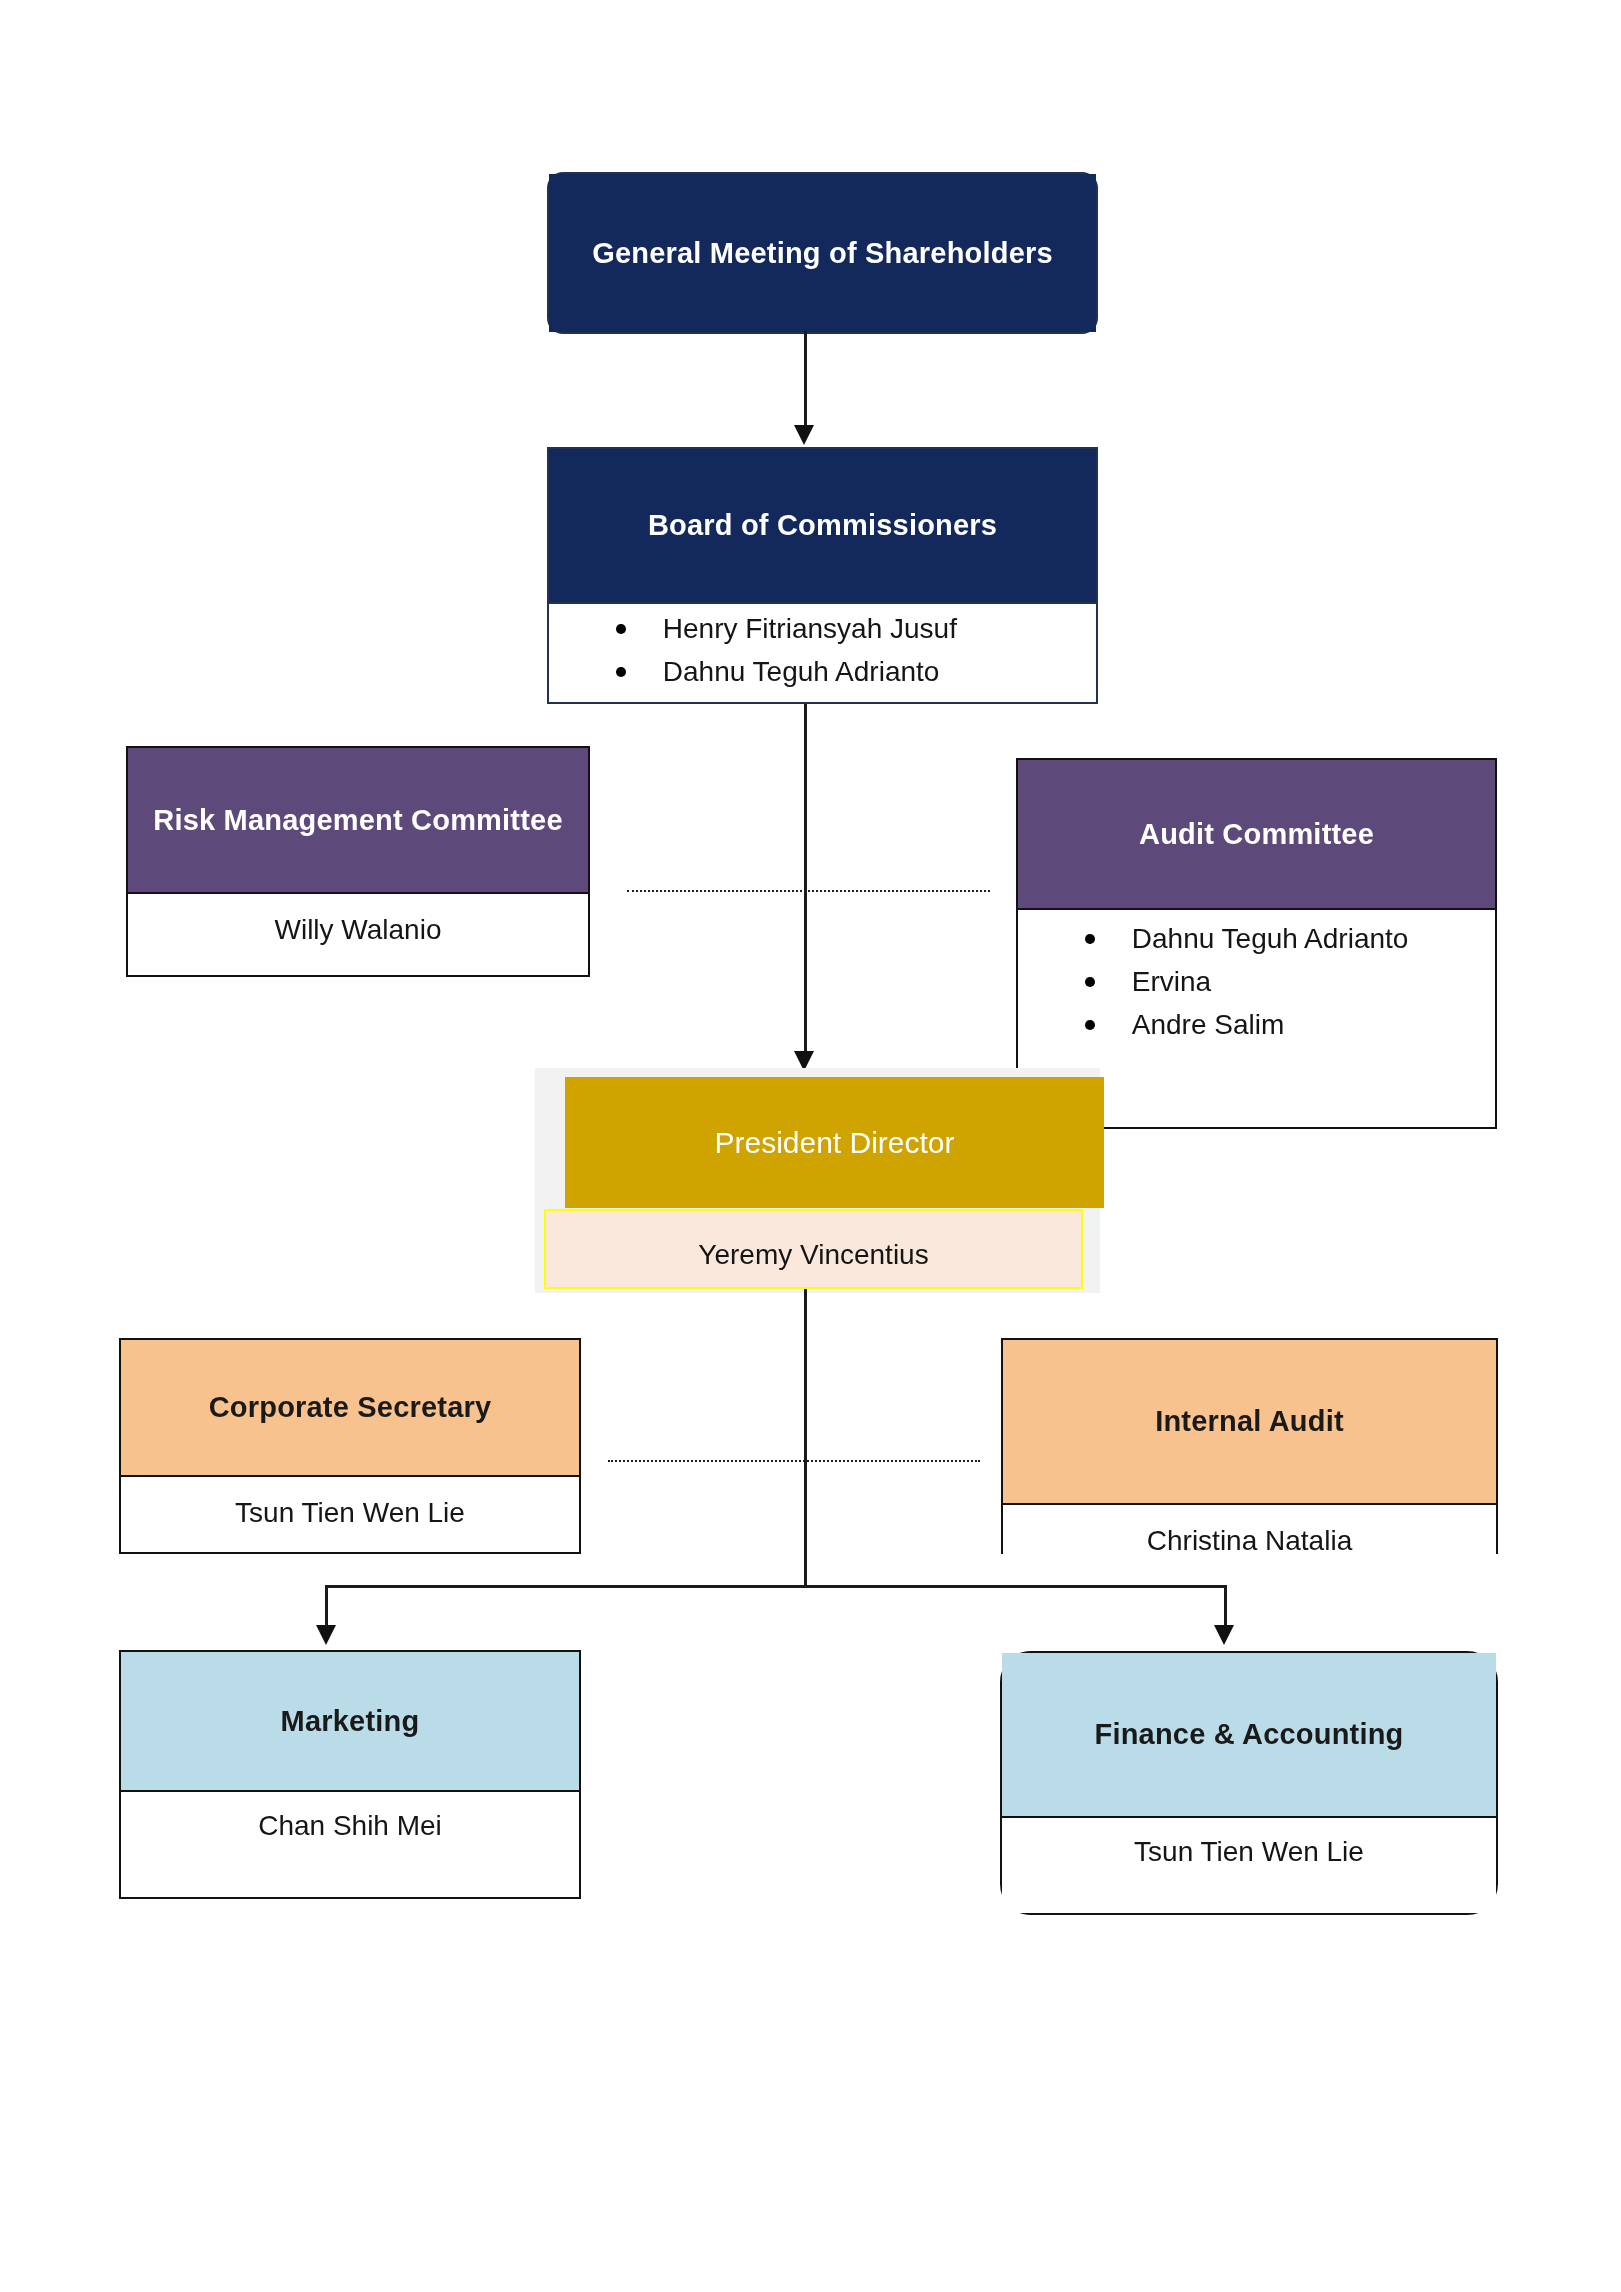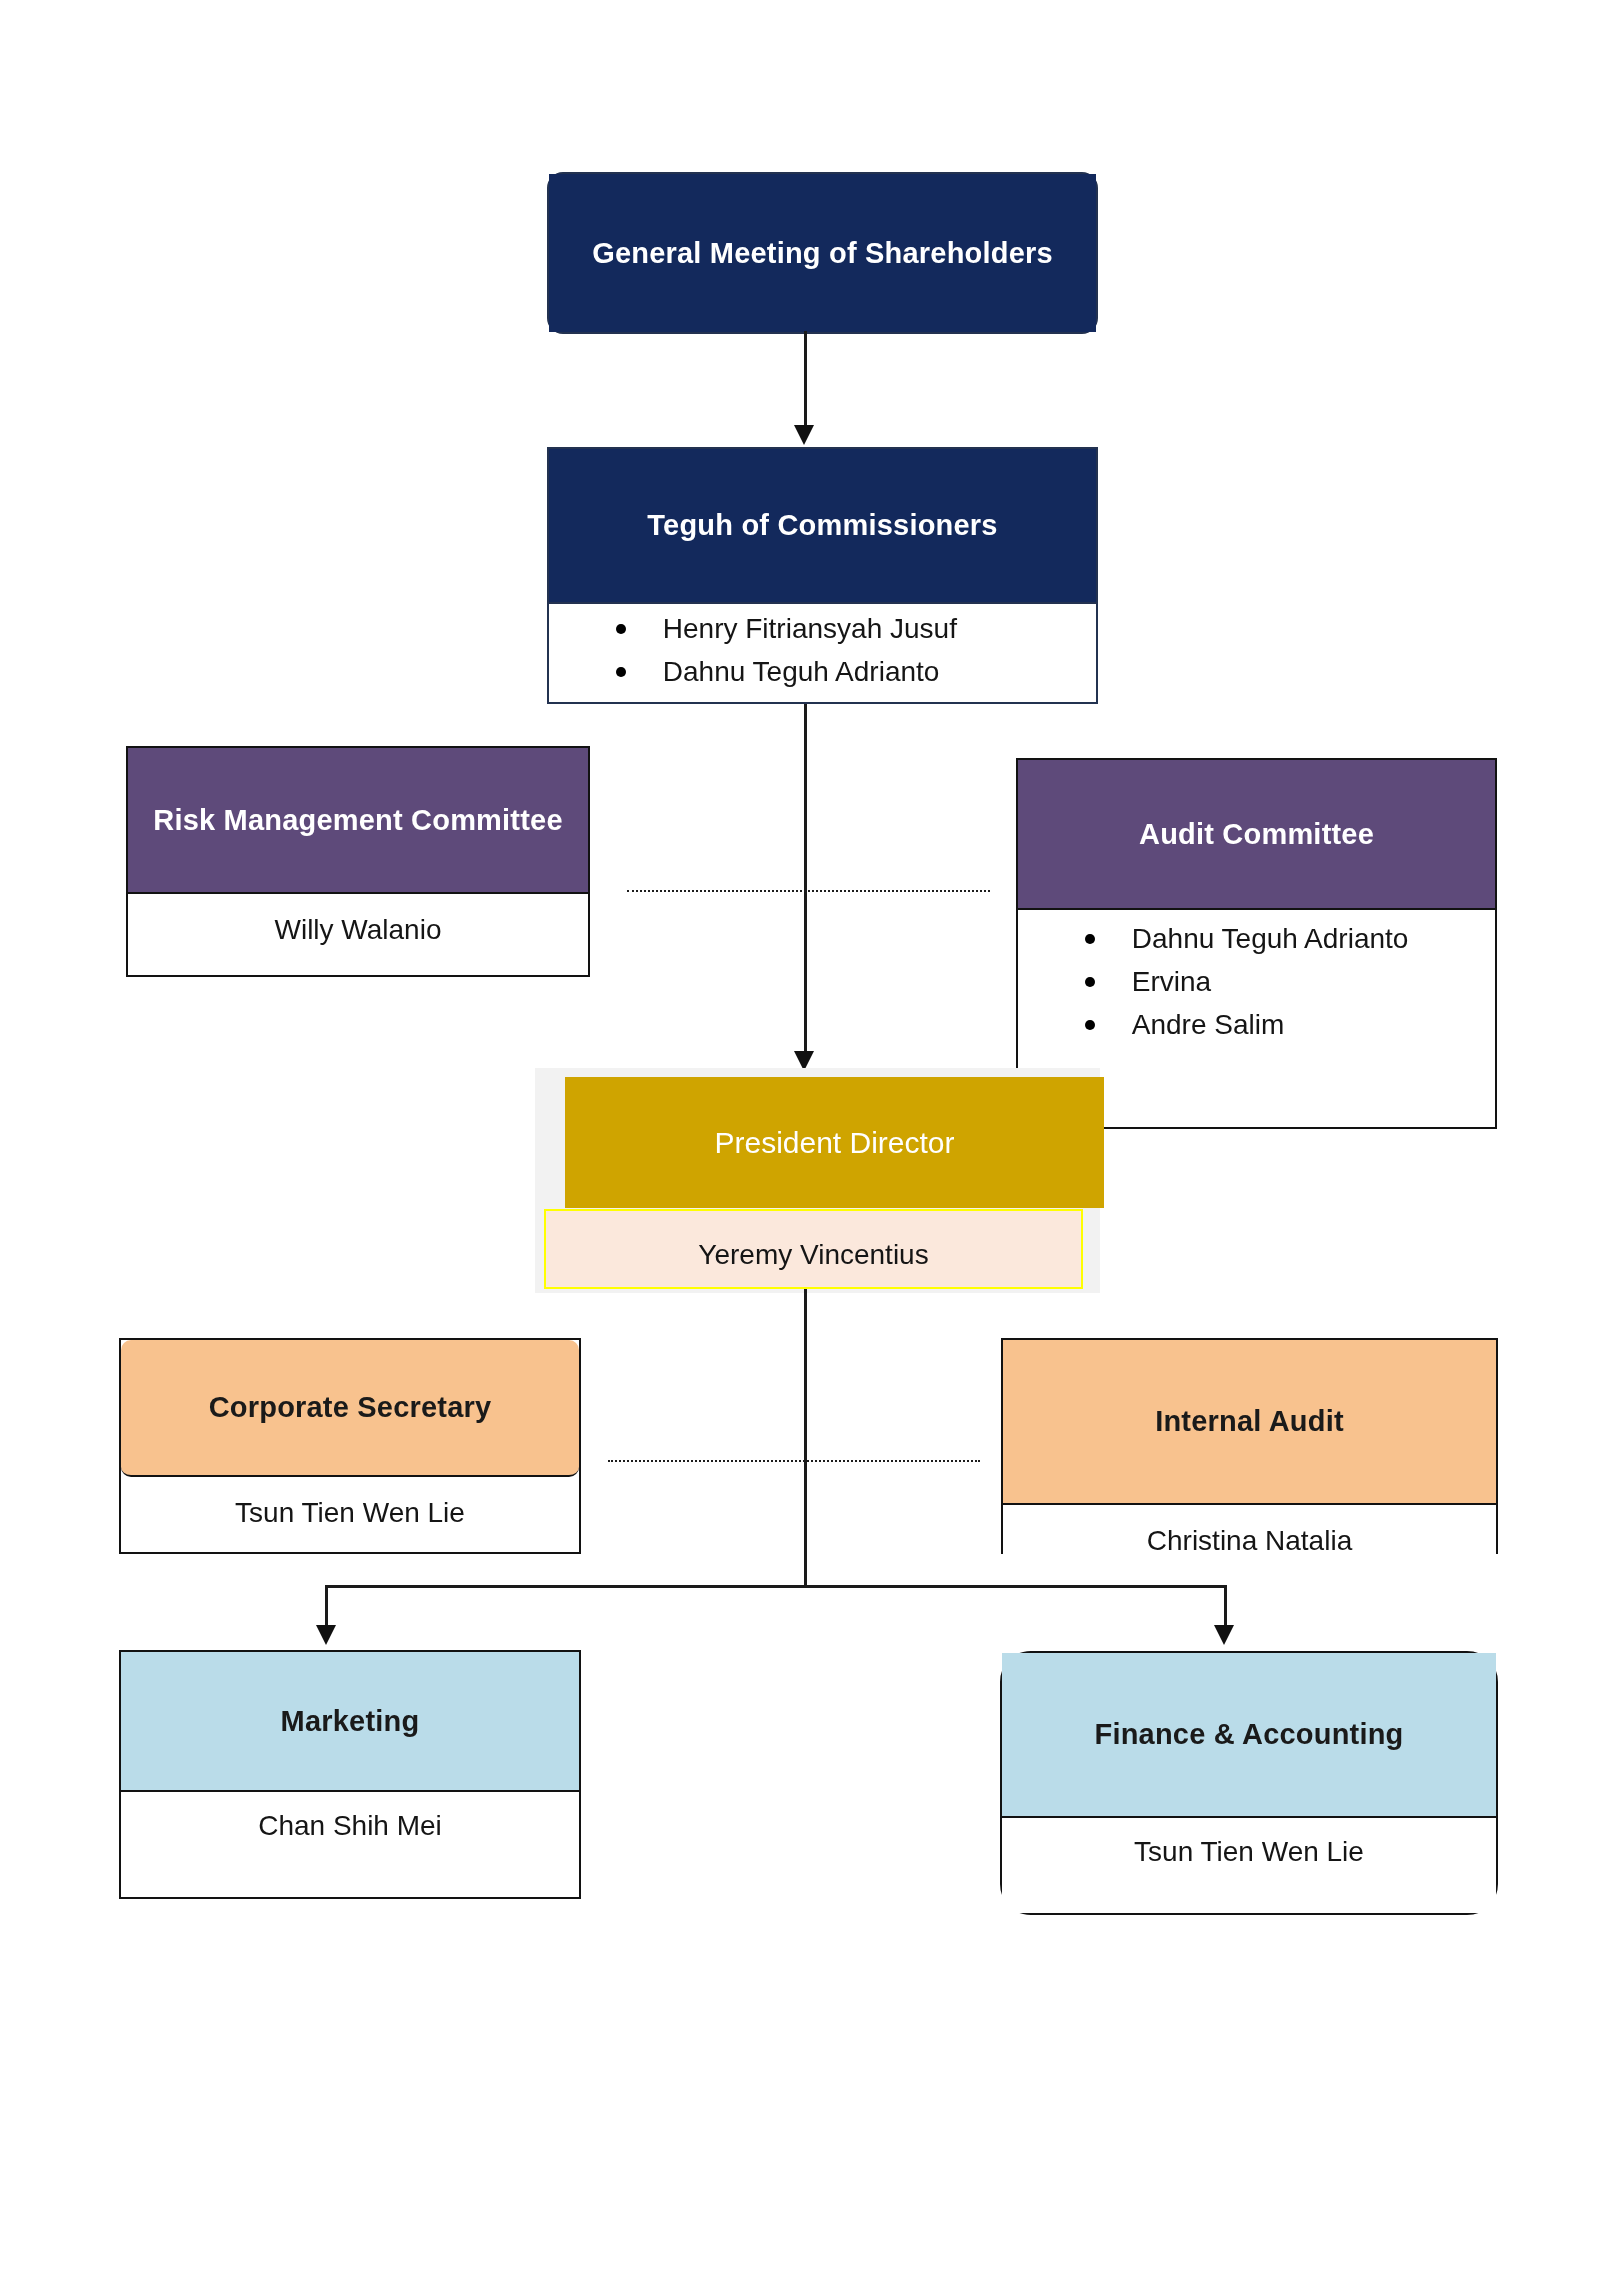--- a/index.html
+++ b/index.html
@@ -78,21 +78,21 @@
 <div class="stage">
 
   <div class="node navy-border" style="left:547px; top:172px; width:551px; height:162px;border-radius:16px;">
     <div class="hdr light-text" style="flex: 1 1 auto; border-bottom: none; background-color: rgb(19, 41, 92);">General Meeting of Shareholders</div>
   </div>
 
   <div class="vline" style="left:804px; top:331px; height:96px;"></div>
   <div class="arrowhead" style="left:794px; top:425px;"></div>
 
   <div class="node navy-border" style="left:547px; top:447px; width:551px; height:257px;">
-    <div class="hdr light-text" style="height: 155px; background-color: rgb(19, 41, 92);">Teguh of Commissioners</div>
+    <div class="hdr light-text" style="height: 155px; background-color: rgb(19, 41, 92);">Board of Commissioners</div>
     <div class="bod bullets" style="padding-top:3.9px;">
       <div class="brow">
         <span class="dot"></span>
         <span class="btxt">Henry Fitriansyah Jusuf</span>
       </div>
       <div class="brow">
         <span class="dot"></span>
         <span class="btxt">Dahnu Teguh Adrianto</span>
       </div>
     </div>
@@ -132,21 +132,21 @@
   <div class="pd-hdr" style="left: 544px; top: 1077px; width: 539px; height: 131px; background-color: rgb(207, 164, 0); margin-left: 21px;">President Director</div>
   <div class="pd-bod" style="left: 544px; top: 1209px; width: 539px; height: 80px; background-color: rgb(251, 232, 220);">
     <div class="name">Yeremy Vincentius</div>
   </div>
 
   <div class="vline" style="left:804px; top:1289px; height:299px;"></div>
 
   <div class="dotline" style="left:608px; top:1460px; width:372px;"></div>
 
   <div class="node" style="left:119px; top:1338px; width:462px; height:216px;">
-    <div class="hdr dark-text" style="height: 137px; background-color: rgb(248, 194, 142); border-radius: 10px;">Corporate Secretary</div>
+    <div class="hdr dark-text" style="height: 137px; background-color: rgb(248, 194, 142);">Corporate Secretary</div>
     <div class="bod">
       <div class="name">Tsun Tien Wen Lie</div>
     </div>
   </div>
 
   <div class="node" style="left:1001px; top:1338px; width:497px; height:216px;">
     <div class="hdr dark-text" style="height: 165px; background-color: rgb(248, 194, 142);">Internal Audit</div>
     <div class="bod">
       <div class="name">Christina Natalia</div>
     </div>

